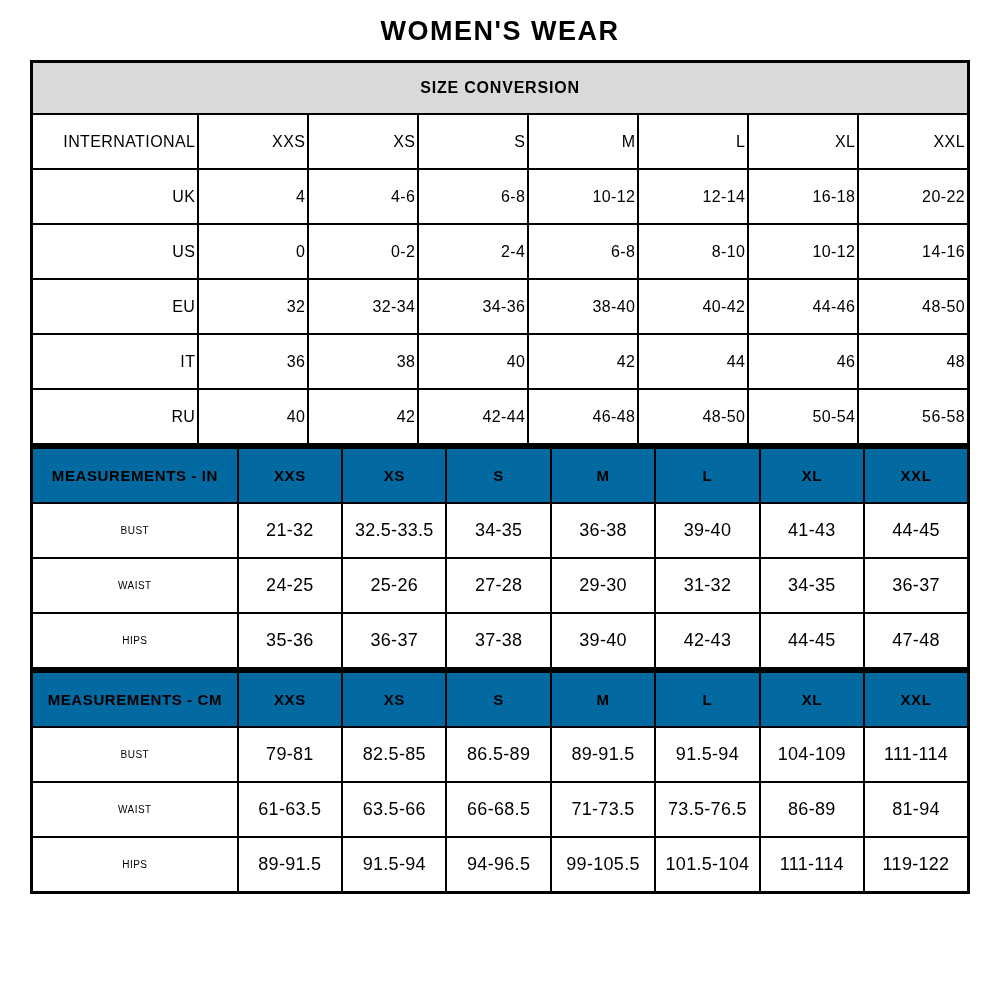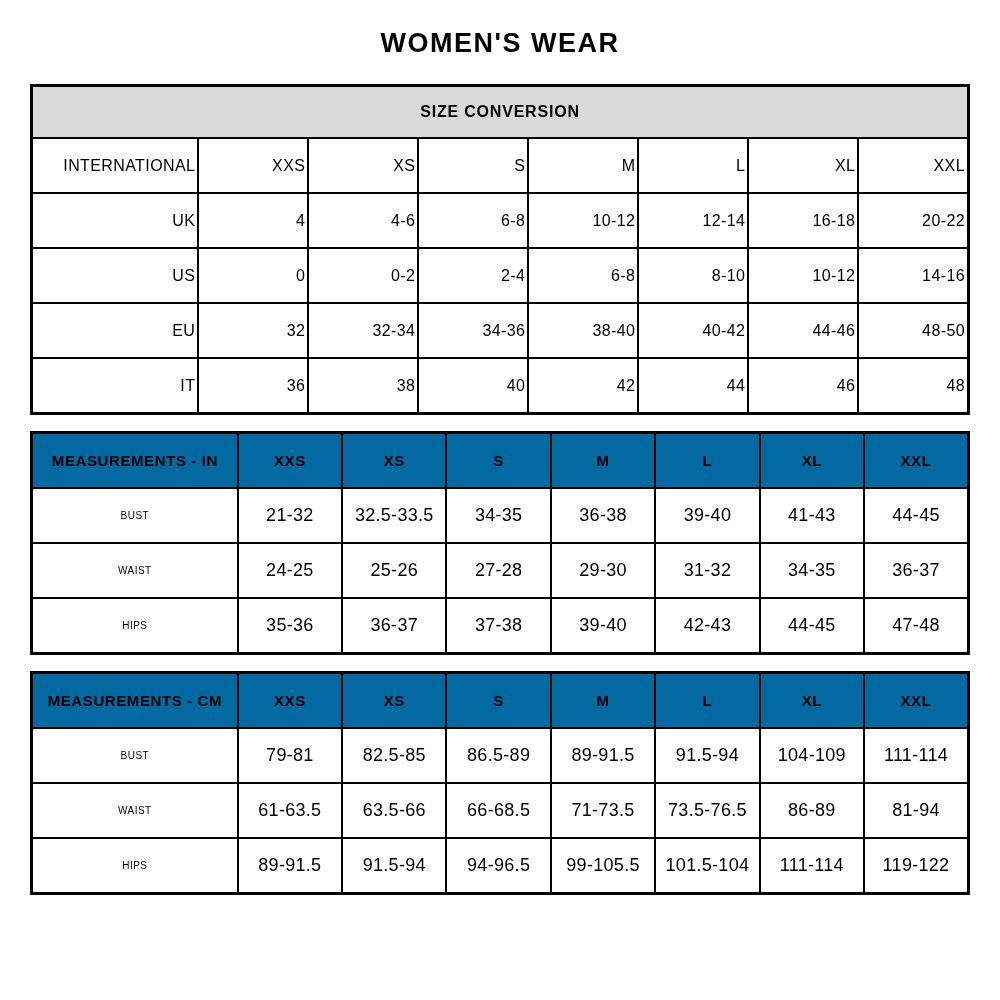--- a/index.html
+++ b/index.html
@@ -10,33 +10,33 @@
     font-family: "Liberation Sans", "DejaVu Sans", sans-serif;
   }
   .page {
     width: 1000px;
     height: 1000px;
     box-sizing: border-box;
     padding: 0 30px;
     background: #ffffff;
   }
   .title {
-    margin: 12px;
+    margin: 0;
     padding: 16px 0 13px;
     text-align: center;
     font-size: 27px;
     font-weight: bold;
     letter-spacing: 1.5px;
   }
   table.tbl {
     width: 100%;
     border-collapse: collapse;
     table-layout: fixed;
     border: 3px solid #000000;
-    margin-bottom: 16px;
+    margin-bottom: 0;
   }
   table.tbl td, table.tbl th {
     border: 2px solid #000000;
     text-align: center;
     vertical-align: middle;
     padding: 0 2px;
     overflow: hidden;
   }
   
   .t1 .banner {
@@ -123,20 +123,30 @@
         <tr>
           <td class="cell">IT</td>
           <td class="cell">36</td>
           <td class="cell">38</td>
           <td class="cell">40</td>
           <td class="cell">42</td>
           <td class="cell">44</td>
           <td class="cell">46</td>
           <td class="cell">48</td>
         </tr>
+        <tr>
+          <td class="cell">RU</td>
+          <td class="cell">40</td>
+          <td class="cell">42</td>
+          <td class="cell">42-44</td>
+          <td class="cell">46-48</td>
+          <td class="cell">48-50</td>
+          <td class="cell">50-54</td>
+          <td class="cell">56-58</td>
+        </tr>
       </tbody>
   </table>
 
   <table class="tbl t2">
     <colgroup>
       <col style="width:22%">
       <col style="width:11.14%">
         <col style="width:11.14%">
         <col style="width:11.14%">
       <col style="width:11.14%">

